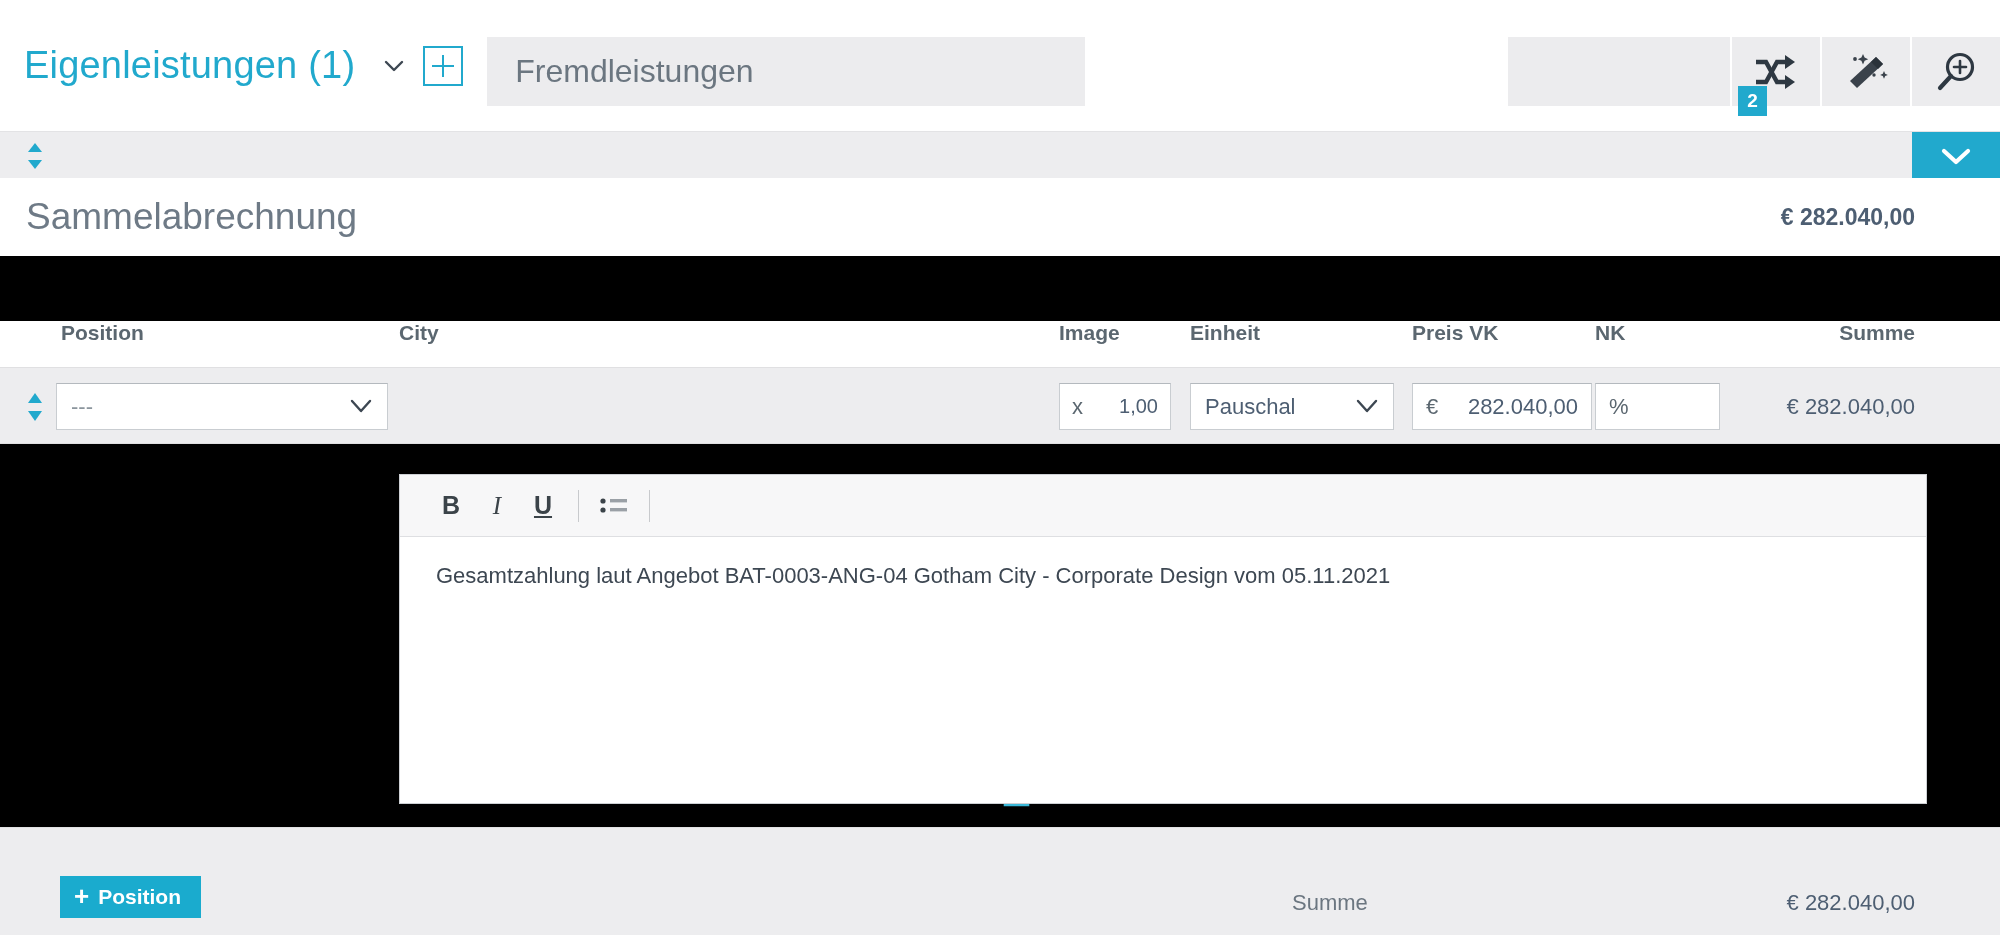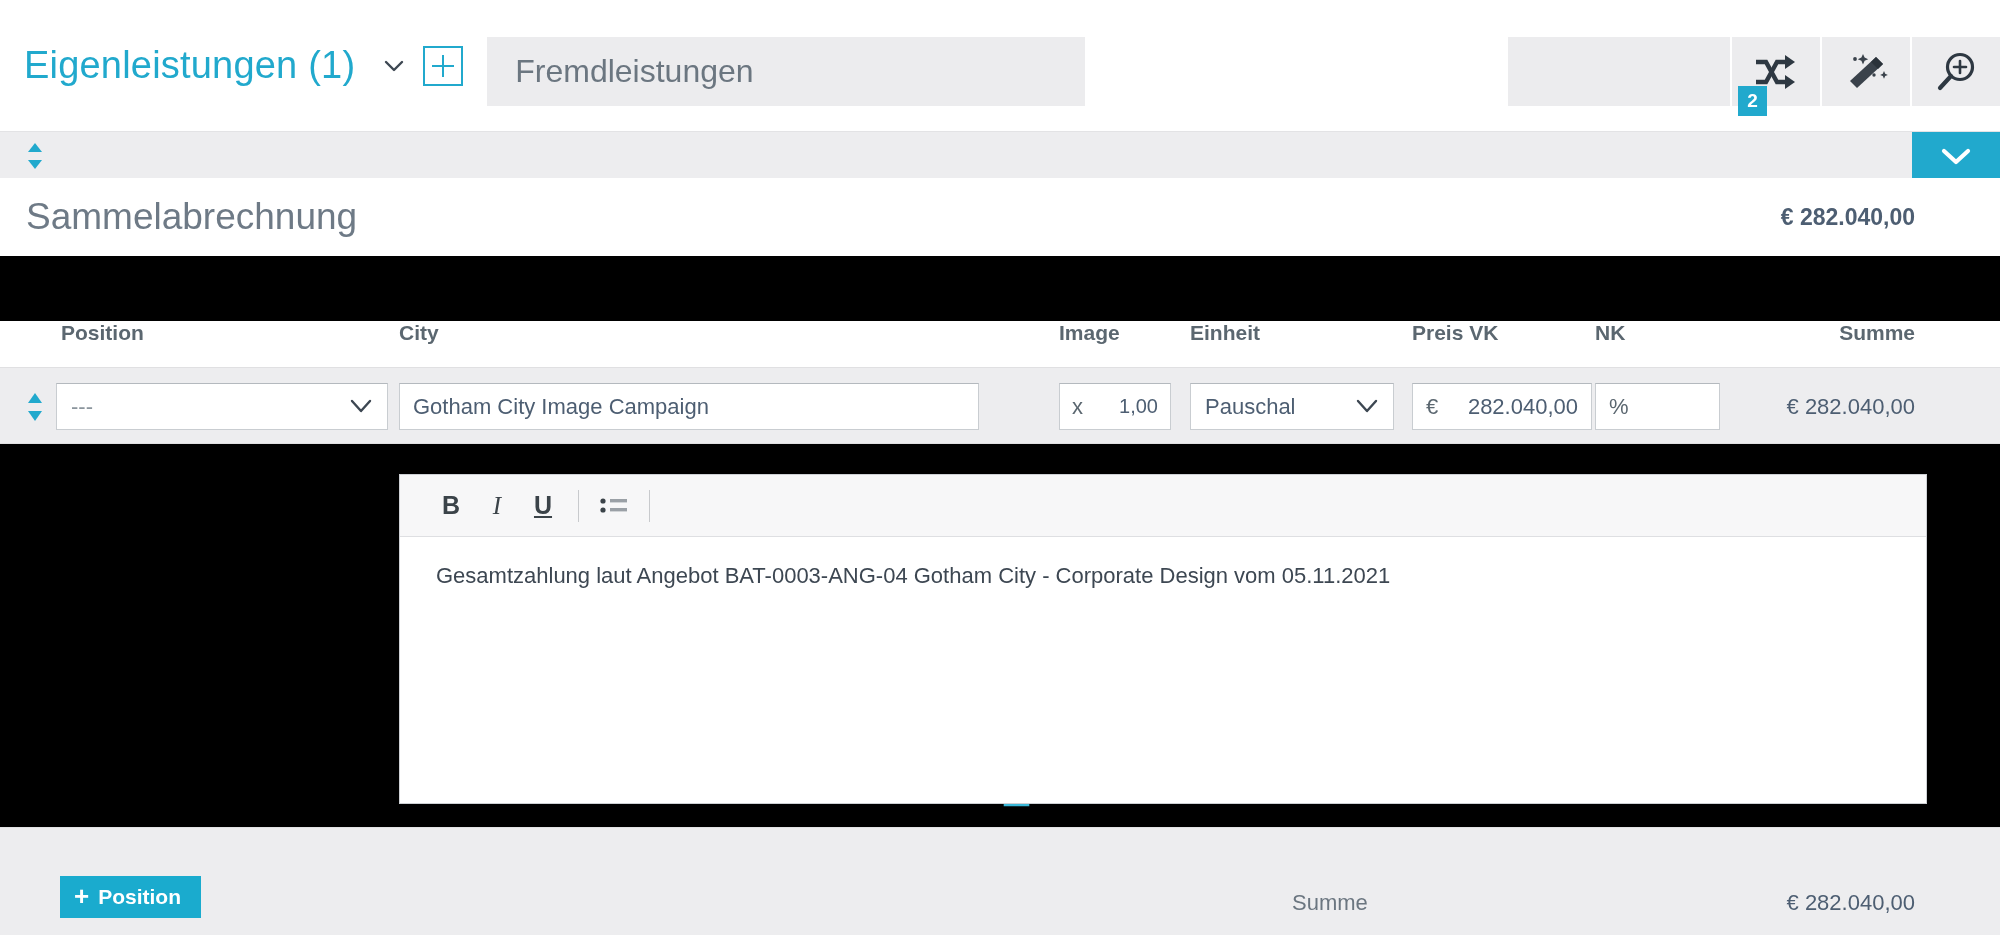--- a/index.html
+++ b/index.html
@@ -475,23 +475,20 @@
 
     <div class="fld" style="left:56px; width:332px; padding:0 14px;">
       <span class="placeholder-dash">---</span>
       <span class="sel-caret">
         <svg width="24" height="16" viewBox="0 0 24 16" aria-hidden="true">
           <path d="M3 3 L12 13 L21 3" fill="none" stroke="#3d4752" stroke-width="2.4" stroke-linecap="round" stroke-linejoin="round"></path>
         </svg>
       </span>
     </div>
 
-    <div class="fld" style="left:399px; width:580px; padding:0 13px;">
-      <input type="text" value="Gotham City Image Campaign" style="">
-    </div>
 
     <span class="edit-icon-btn">
       <svg width="32" height="32" viewBox="0 0 32 32" aria-hidden="true">
         <path d="M3 6 L20 6 M3 6 L3 29 L26 29 L26 14" fill="none" stroke="#3bb8d8" stroke-width="2.6" stroke-linejoin="miter"></path>
         <path d="M12 22 L10 24 L11 19 L25 5 L29 9 L15 23 Z" fill="#52c3de" stroke="#1f9fc4" stroke-width="1.4" stroke-linejoin="round"></path>
       </svg>
     </span>
 
     <div class="fld" style="left:1059px; width:112px; padding:0 12px;">
       <span class="qty-x">x</span>

